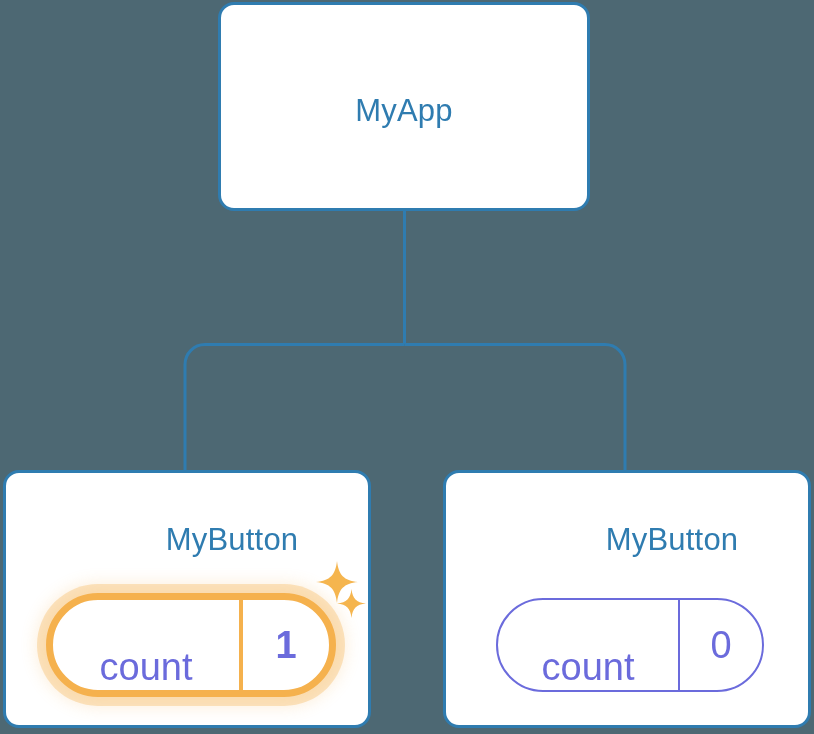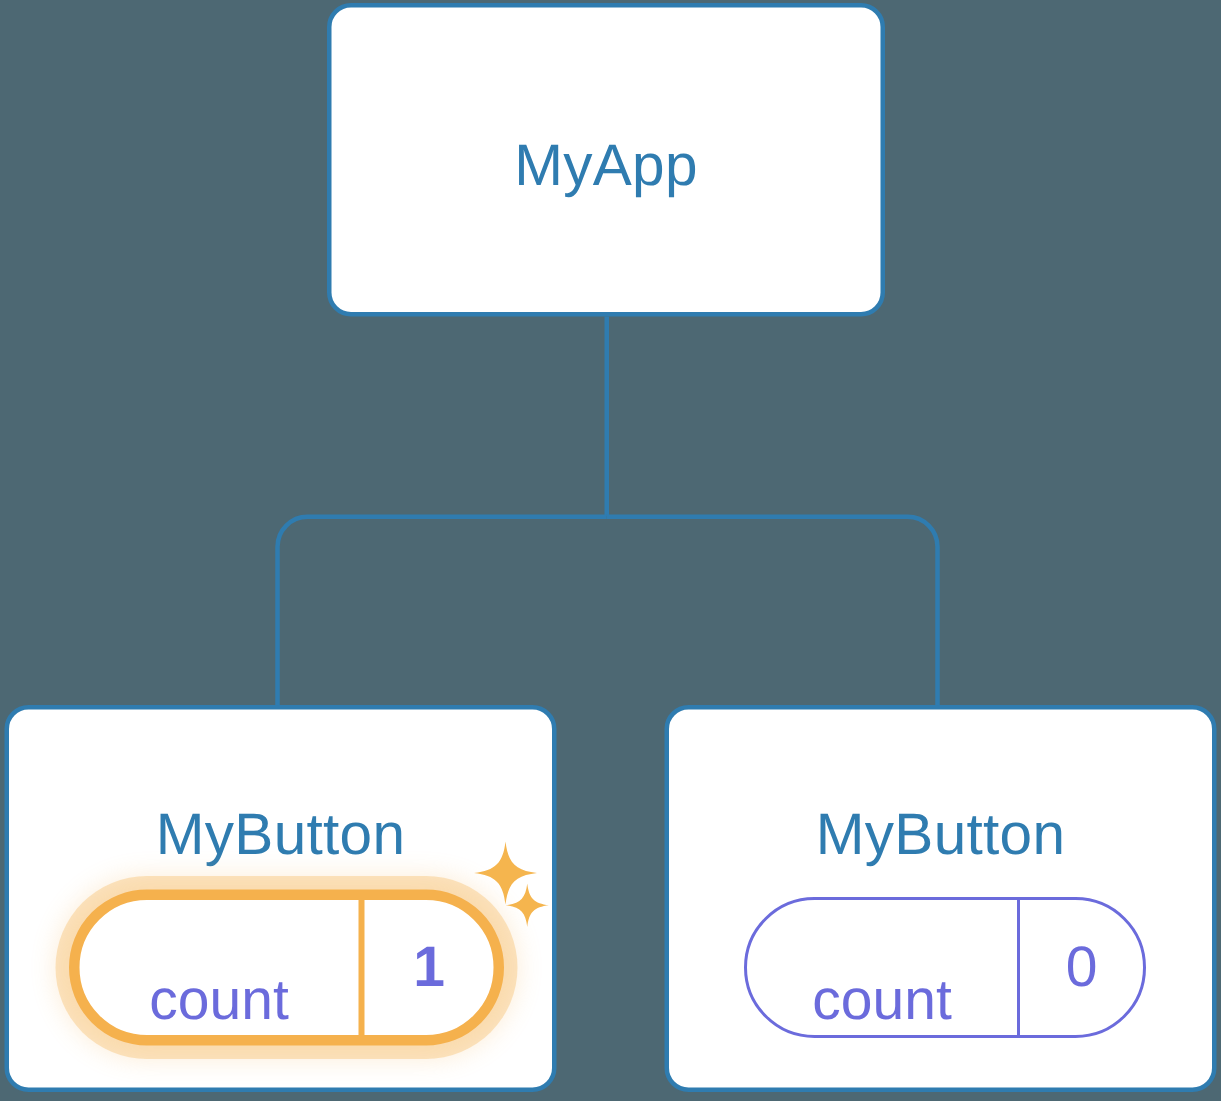--- a/index.html
+++ b/index.html
@@ -54,33 +54,34 @@
     width: 368px;
     height: 258px;
   }
 
   .node-title {
     position: absolute;
     left: 0;
     width: 100%;
     text-align: center;
     color: #2f7cb0;
-    font-size: 39px;
+    font-size: 31px;
     font-weight: 400;
     letter-spacing: 0.2px;
     white-space: nowrap;
   }
   #root-node .node-title {
     top: 84px;
     line-height: 44px;
   }
   #child-node-left .node-title,
   #child-node-right .node-title {
-    top: 62px;
+    top: 45px;
     line-height: 44px;
+    padding-left: 45px;
   }
 
   
   .pill-wrap {
     position: absolute;
     display: flex;
     align-items: center;
     justify-content: center;
   }
   #child-node-left .pill-wrap {

